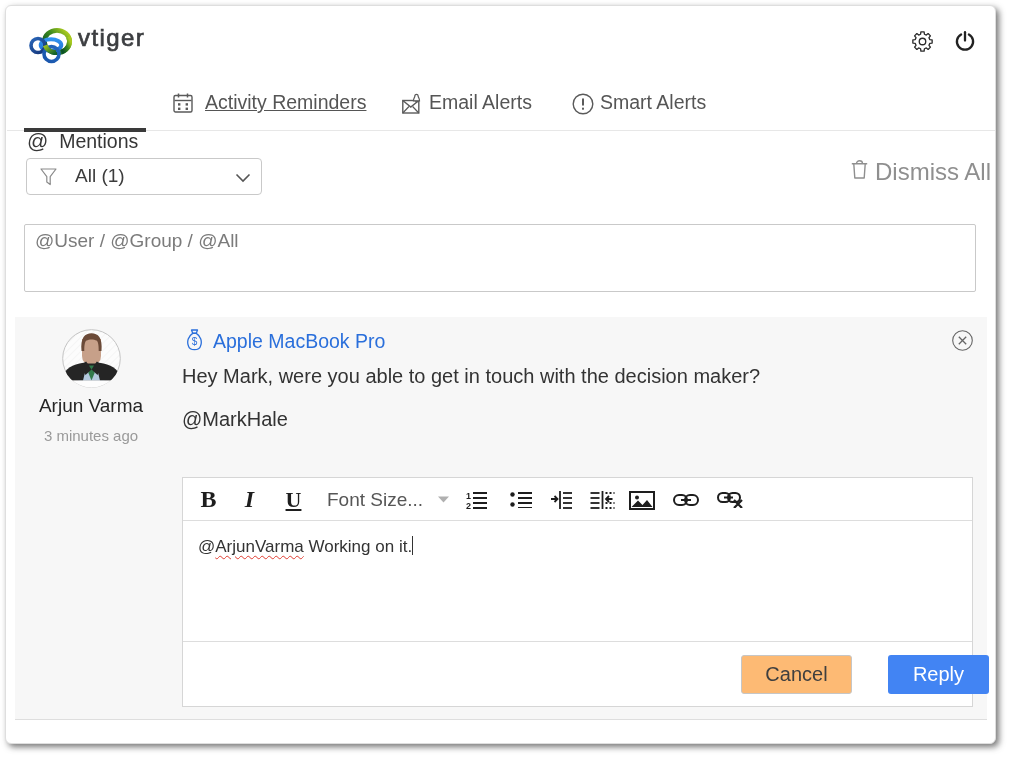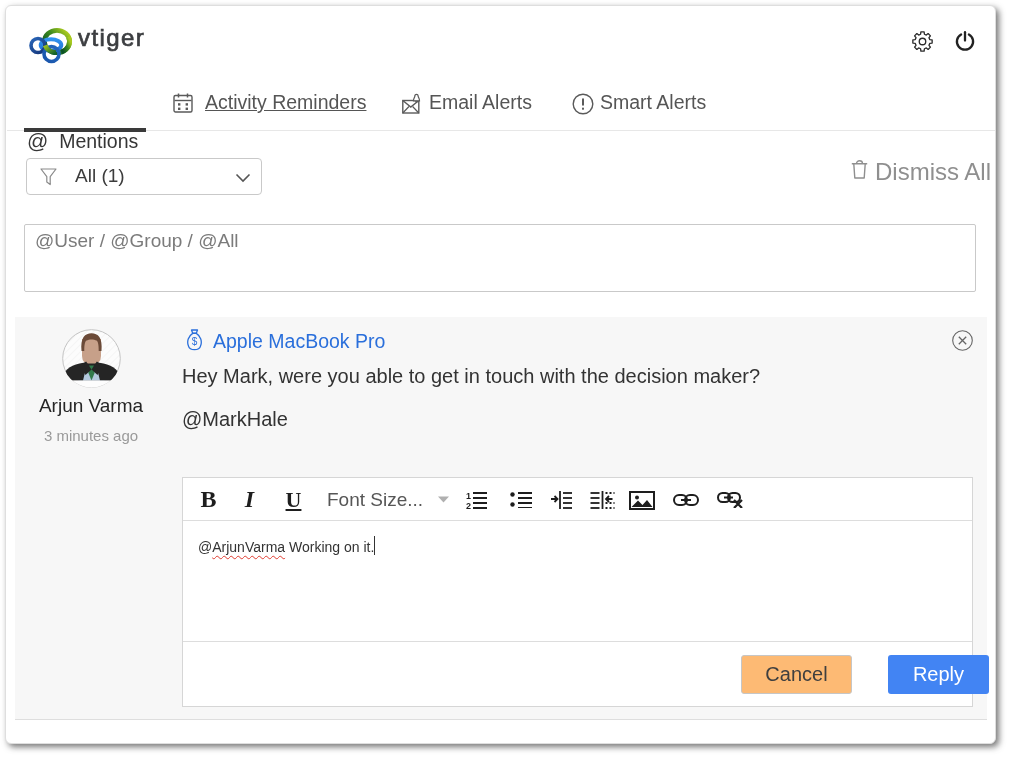--- a/index.html
+++ b/index.html
@@ -18,21 +18,21 @@
 #intxt{left:29px;top:224px;font-size:19px;color:#7b7b7b;}
 #card{left:9px;top:311px;width:972px;height:403px;background:#f7f7f7;border-bottom:1px solid #dedede;}
 #aname{left:0px;top:78px;width:152px;text-align:center;font-size:19px;font-weight:normal;color:#262626;}
 #atime{left:0px;top:110px;width:152px;text-align:center;font-size:15px;color:#9a9a9a;}
 #dlink{left:198px;top:13px;font-size:19.5px;color:#2a6fdb;}
 #msg1{left:167px;top:48px;font-size:20px;color:#333;}
 #msg2{left:167px;top:91px;font-size:20px;color:#333;}
 #editor{left:167px;top:160px;width:791px;height:230px;background:#fff;border:1px solid #d6d6d6;}
 #toolbar{position:absolute;left:0;top:0;width:100%;height:43px;border-bottom:1px solid #ddd;}
 .tbi{position:absolute;top:0;height:43px;display:flex;align-items:center;justify-content:center;}
-#edtxt{position:absolute;left:15px;top:58px;font-size:14px;color:#333;white-space:nowrap;}
+#edtxt{position:absolute;left:15px;top:58px;font-size:17px;color:#333;white-space:nowrap;}
 .wavy{text-decoration:underline;text-decoration-style:wavy;text-decoration-color:#e03c31;text-decoration-thickness:1px;text-underline-offset:3px;}
 #caret{display:inline-block;width:1px;height:19px;background:#333;vertical-align:-3px;}
 #efoot{position:absolute;left:0;top:163px;width:100%;height:63px;border-top:1px solid #ddd;}
 #cancel{position:absolute;left:558px;top:13px;width:111px;height:39px;border:1px solid #c6c6c6;border-radius:3px;background:#fdba74;font-size:20px;color:#3f3f3f;display:flex;align-items:center;justify-content:center;}
 #reply{position:absolute;left:679px;top:13px;width:101px;height:39px;border-radius:3px;background:#4284f3;font-size:20px;color:#fff;display:flex;align-items:center;justify-content:center;margin-left:26px;}
 </style>
 </head>
 <body>
 <div id="win">
 

